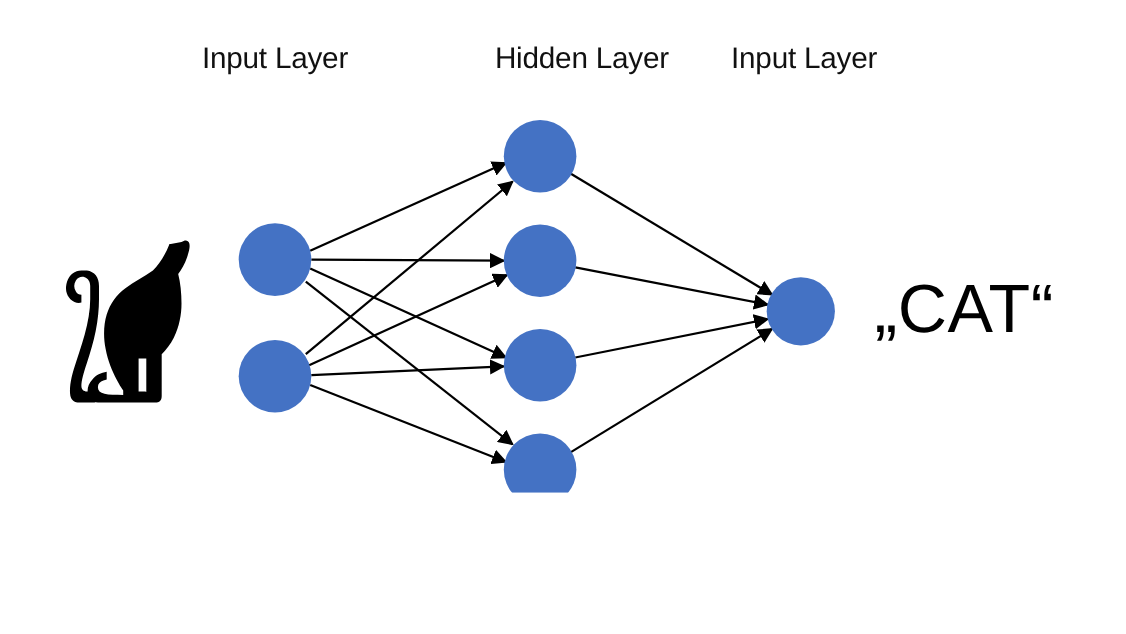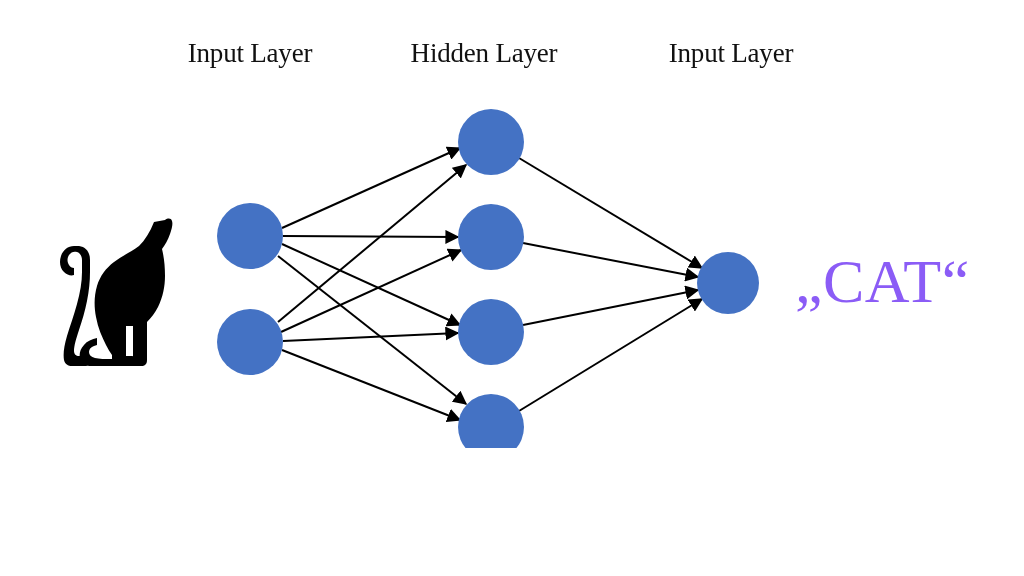--- a/index.html
+++ b/index.html
@@ -6,33 +6,33 @@
     margin: 0;
     padding: 0;
     background: #ffffff;
   }
   #canvas {
     position: relative;
     width: 1024px;
     height: 448px;
     background: #ffffff;
     overflow: hidden;
-    font-family: Liberation Serif, serif;
+    font-family: Liberation Sans, sans-serif;
   }
   .layer-label {
     position: absolute;
     top: 38px;
     transform: translateX(-50%);
     font-size: 27px;
     color: #111111;
     white-space: nowrap;
     letter-spacing: -0.2px;
   }
   #label-input  { left: 250px; }
-  #label-hidden { left: 484px; }
+  #label-hidden { left: 529px; }
   #label-output { left: 731px; }
 
   #net-svg, #cat-svg {
     position: absolute;
     left: 0;
     top: 0;
   }
   #net-svg { width: 1024px; height: 576px; }
 
   #cat-wrap {
@@ -42,21 +42,21 @@
     width: 150px;
     height: 155px;
   }
   #cat-svg { width: 150px; height: 155px; }
 
   #output-word {
     position: absolute;
     left: 795px;
     top: 246px;
     font-size: 62px;
-    color: #8b5cf6;
+    color: #000000;
     white-space: nowrap;
     letter-spacing: 0.5px;
   }
 </style>
 </head>
 <body>
 
 <div id="canvas">
 
   <div class="layer-label" id="label-input">Input Layer</div>

